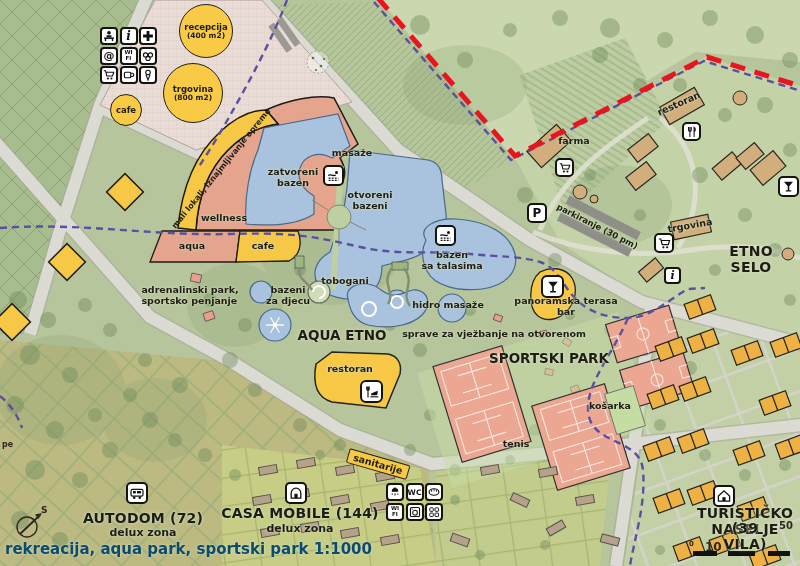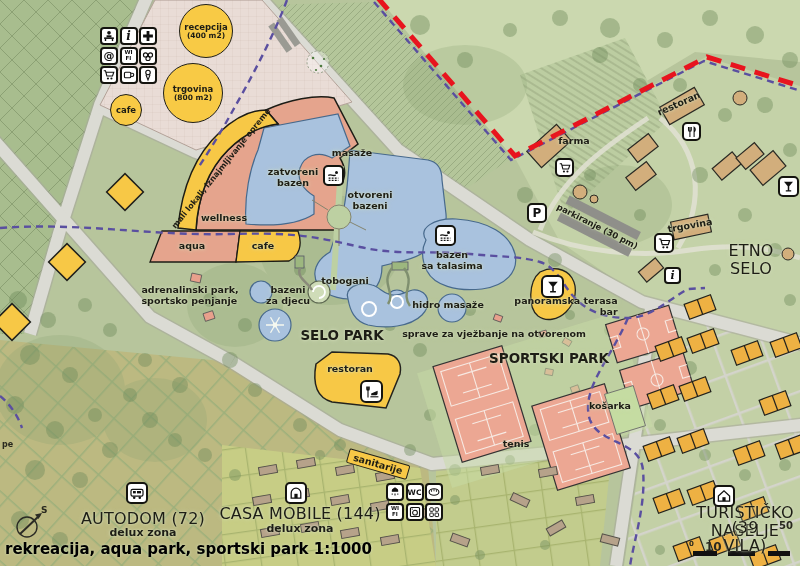--- a/index.html
+++ b/index.html
@@ -1,29 +1,29 @@
 <!DOCTYPE html>
 <html><head>
 <meta charset="utf-8">
 <style>
 html,body{margin:0;padding:0;background:#888}
 #stage{position:relative;width:800px;height:566px;overflow:hidden;background:#b7c59c;font-family:"DejaVu Sans",sans-serif}
 #stage svg.base{position:absolute;left:0;top:0}
 .lbl{position:absolute;font:600 9.5px "DejaVu Sans",sans-serif;color:#1d1d15;white-space:pre-line;text-align:center;line-height:1.12;transform:translate(-50%,-50%);text-shadow:0 0 2px rgba(218,228,194,.9),0 0 5px rgba(218,228,194,.65);pointer-events:none}
-.zone{font-size:16px;font-weight:400;letter-spacing:.2px}
+.zone{font-size:14px;font-weight:700;letter-spacing:.2px}
 .big{font-size:13.5px;font-weight:700}
 .subz{font-size:11px;font-weight:600}
 .chip{background:#f7c846;border:1.5px solid #20201a;border-radius:2px;padding:0 5px;line-height:13px;white-space:nowrap;text-shadow:none}
 .circle-lbl{position:absolute;border-radius:50%;background:#f8ca45;border:1.6px solid #20201a;display:flex;flex-direction:column;align-items:center;justify-content:center;text-align:center;transform:translate(-50%,-50%);color:#1d1d15;box-sizing:border-box}
 .circle-lbl .t{font:700 8.5px "DejaVu Sans",sans-serif;line-height:1.05}
 .circle-lbl .s{font:600 7.5px "DejaVu Sans",sans-serif;line-height:1.05}
 .badge{position:absolute;background:#fff;border:2px solid #14140f;border-radius:4px;display:flex;align-items:center;justify-content:center;box-sizing:border-box;color:#111}
 .badge svg{display:block}
 .bt{font-weight:700;color:#111;white-space:pre-line;text-align:center}
-.ttl{position:absolute;font:600 15px "DejaVu Sans",sans-serif;color:#000000;text-shadow:0 0 3px rgba(218,228,194,.9)}
+.ttl{position:absolute;font:600 15px "DejaVu Sans",sans-serif;color:#0c4a6e;text-shadow:0 0 3px rgba(218,228,194,.9)}
 .tiny{position:absolute;font:600 8px "DejaVu Sans",sans-serif;color:#2a2a20}
 </style>
 </head>
 <body>
 
 <div id="stage">
 
 <svg class="base" width="800" height="566" viewBox="0 0 800 566">
 <defs>
   <pattern id="porch" width="24" height="24" patternUnits="userSpaceOnUse">
@@ -502,26 +502,26 @@
 bazen</div>
 <div class="lbl" style="left:352px;top:153px">masaže</div>
 <div class="lbl" style="left:370px;top:201px">otvoreni
 bazeni</div>
 <div class="lbl" style="left:224px;top:218px">wellness</div>
 <div class="lbl" style="left:192px;top:246px">aqua</div>
 <div class="lbl" style="left:263px;top:246px">cafe</div>
 <div class="lbl" style="left:345px;top:281px">tobogani</div>
 <div class="lbl" style="left:288px;top:296px">bazeni
 za djecu</div>
-<div class="lbl big" style="left:342px;top:336px">SELO PARK</div>
+<div class="lbl big" style="left:342px;top:336px">AQUA ETNO</div>
 <div class="lbl" style="left:350px;top:369px">restoran</div>
 <div class="lbl" style="left:448px;top:305px">hidro masaže</div>
 <div class="lbl" style="left:452px;top:261px">bazen
 sa talasima</div>
-<div class="lbl" style="left:566px;top:307px;text-align:right">panoramska terasa
+<div class="lbl" style="left:566px;top:307px;text-align:center">panoramska terasa
 bar</div>
 <div class="lbl" style="left:494px;top:334px;white-space:nowrap">sprave za vježbanje na otvorenom</div>
 <div class="lbl big" style="left:549px;top:359px">SPORTSKI PARK</div>
 <div class="lbl" style="left:610px;top:406px">košarka</div>
 <div class="lbl" style="left:516px;top:444px">tenis</div>
 <div class="lbl" style="left:190px;top:296px;text-align:left">adrenalinski park,
 sportsko penjanje</div>
 <div class="lbl" style="left:679px;top:104px;transform:translate(-50%,-50%) rotate(-24deg)">restoran</div>
 <div class="lbl" style="left:574px;top:141px">farma</div>
 <div class="lbl" style="left:597px;top:227px;transform:translate(-50%,-50%) rotate(27deg);font-size:8.5px;white-space:nowrap">parkiranje (30 pm)</div>

